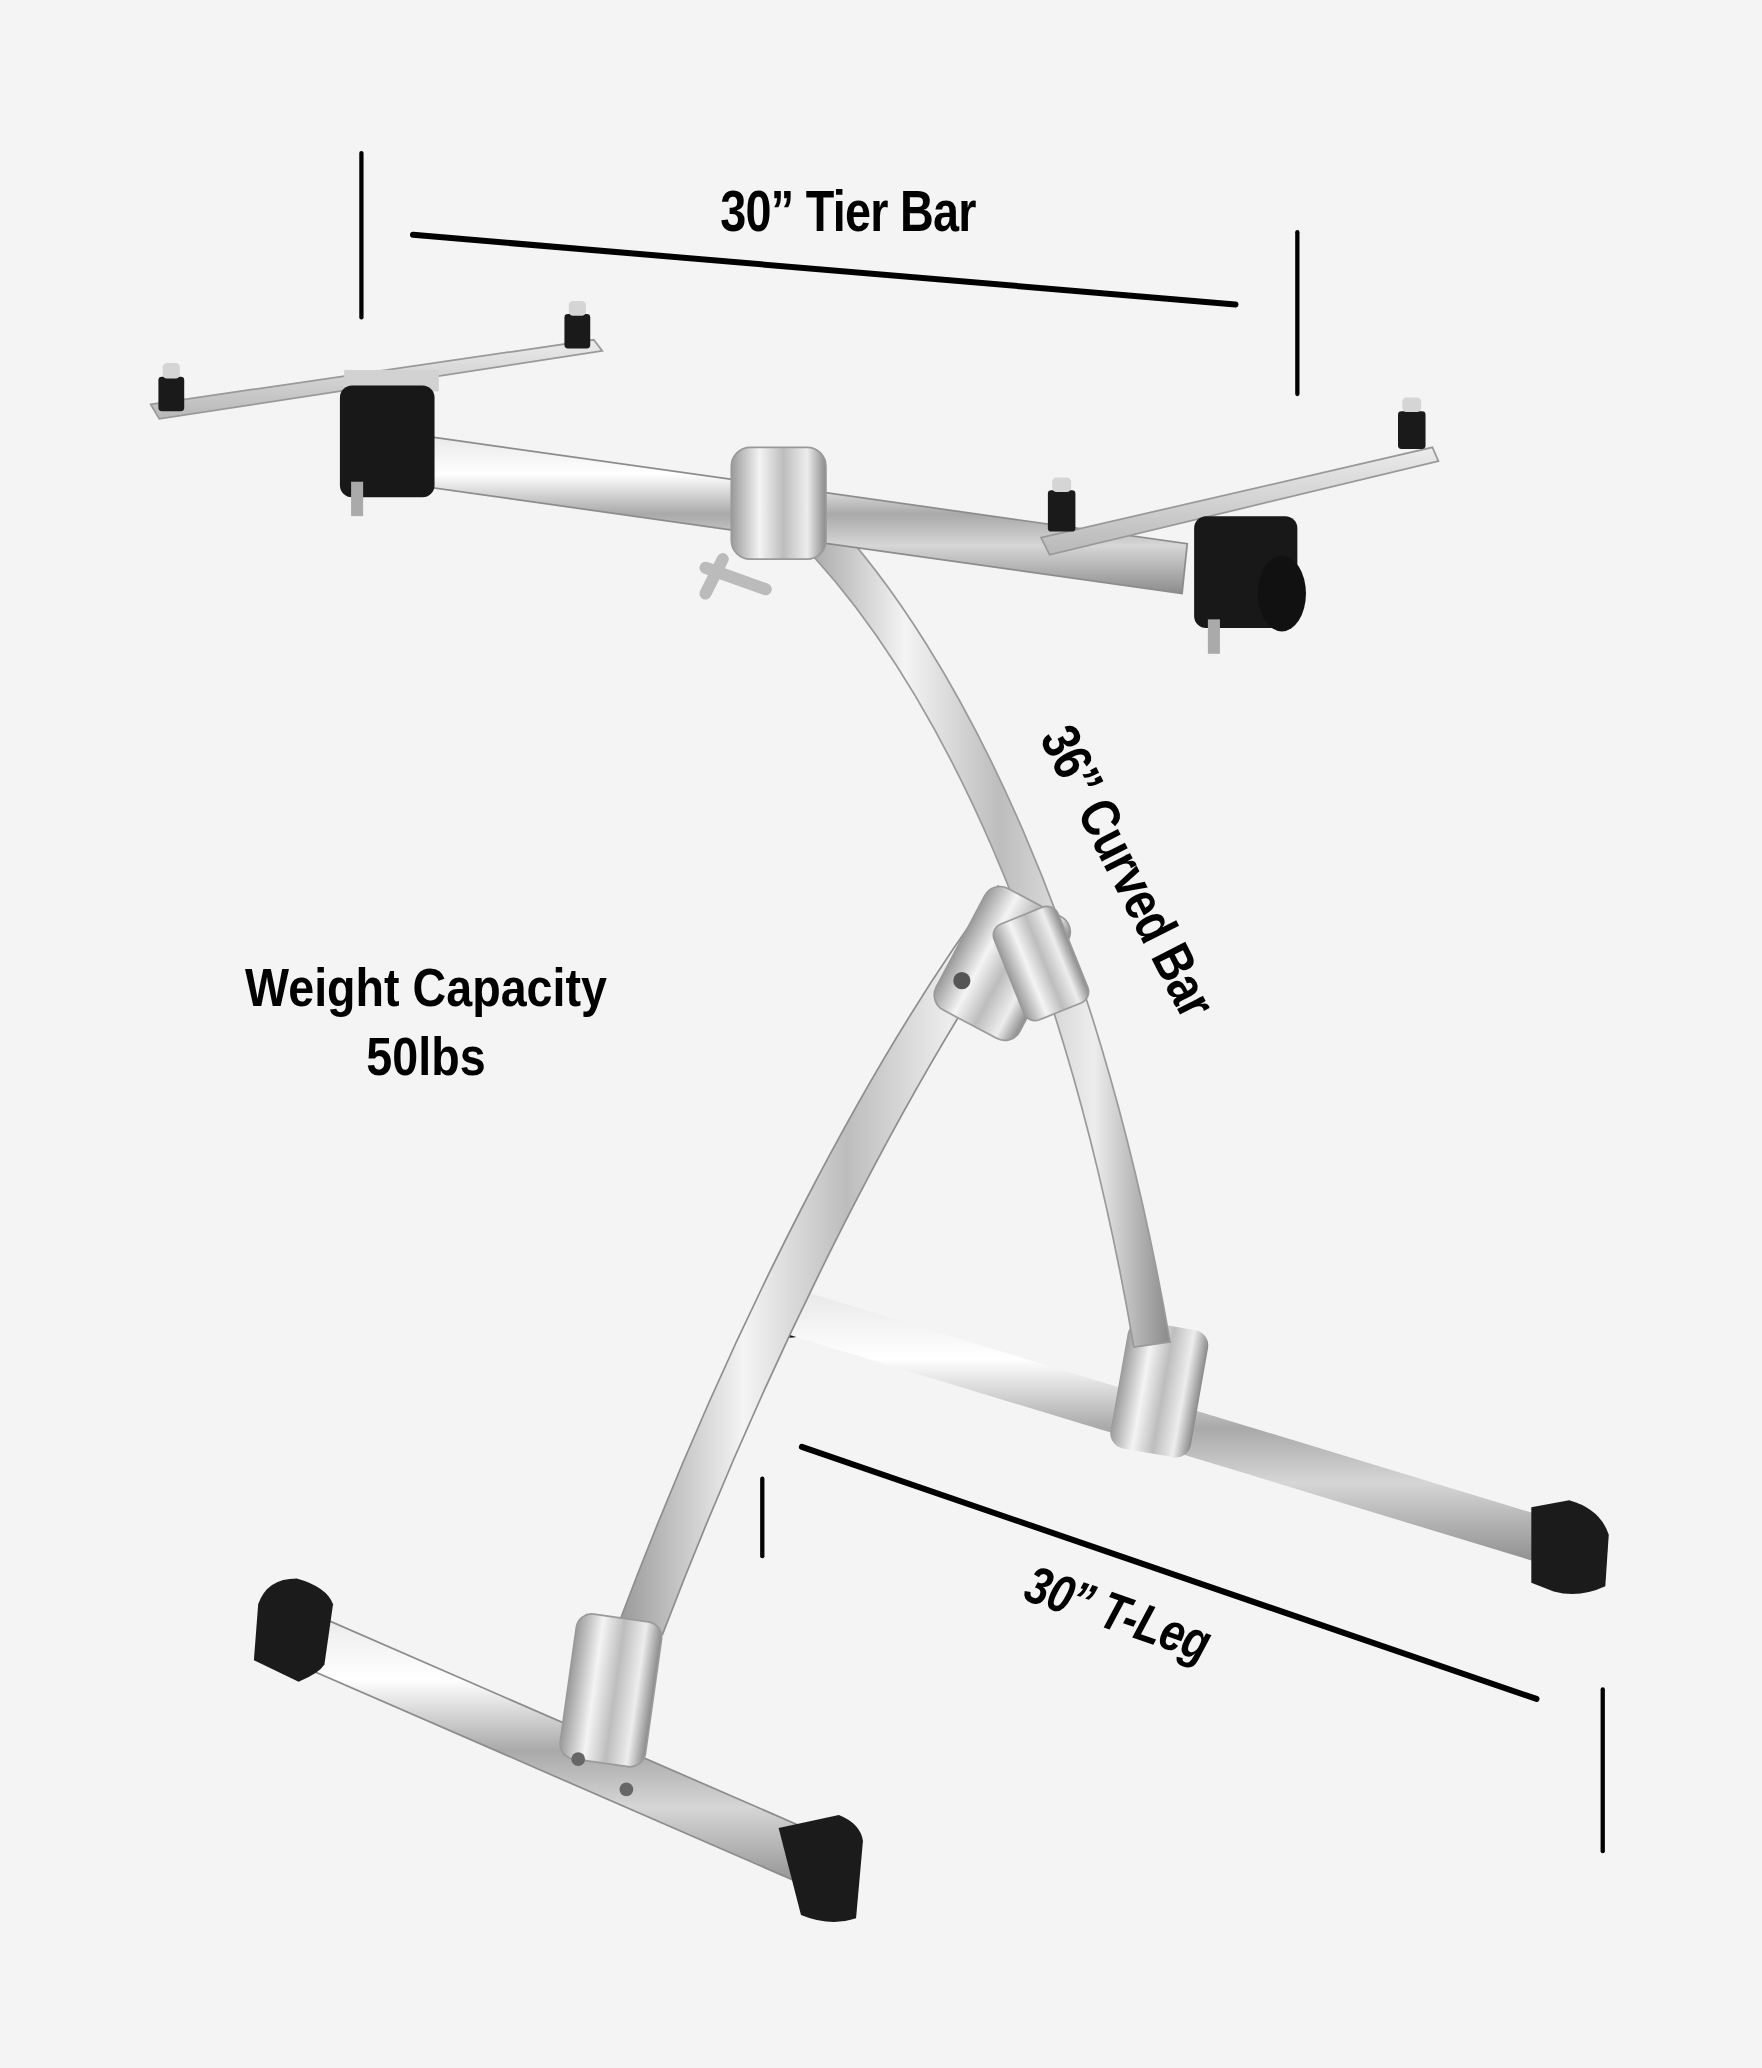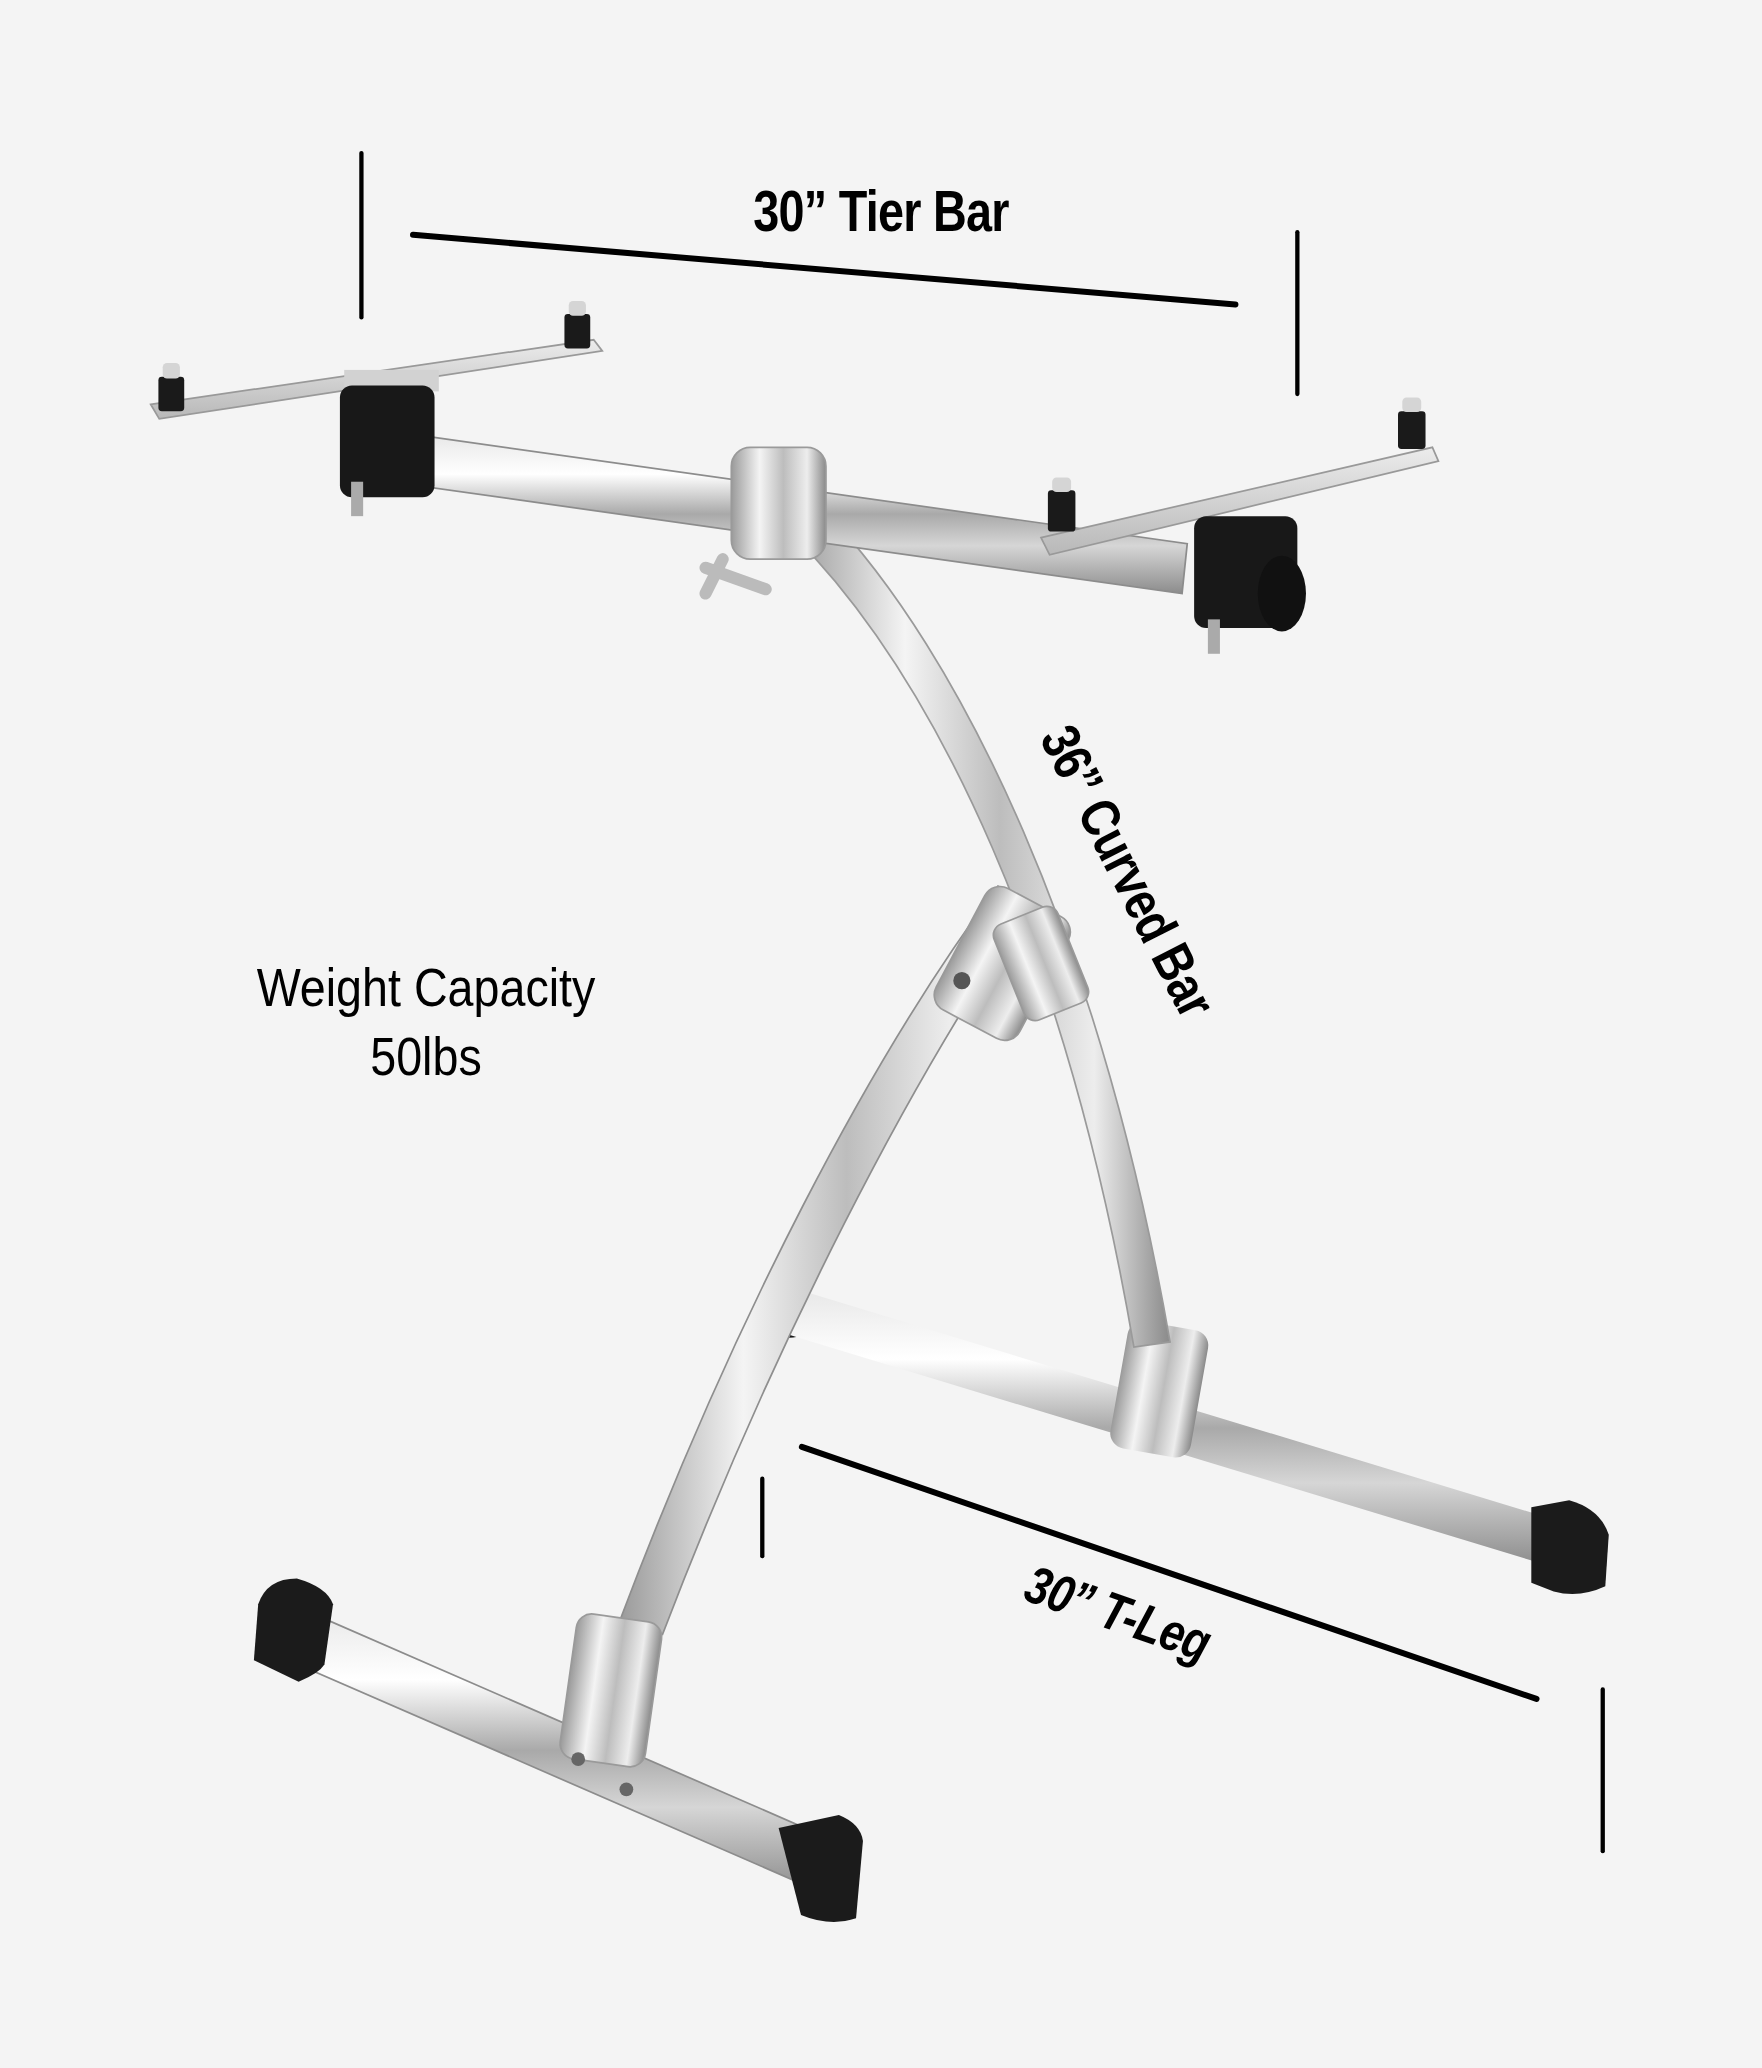--- a/index.html
+++ b/index.html
@@ -14,28 +14,28 @@
   .label {
     position: absolute;
     font-family: "Liberation Sans", "DejaVu Sans", sans-serif;
     font-weight: bold;
     color: #000;
     white-space: nowrap;
     transform-origin: center center;
     letter-spacing: -0.9px;
   }
   .label .cond { display: inline-block; transform: scaleX(0.82); transform-origin: center; }
-  #tier-label { left: 881px; top: 211px; font-size: 57px; transform: translate(-50%, -50%); }
+  #tier-label { left: 848px; top: 211px; font-size: 57px; transform: translate(-50%, -50%); }
   #curved-label { left: 1128px; top: 871px; font-size: 55px; transform: translate(-50%, -50%) rotate(63deg); }
   #tleg-label { left: 1118px; top: 1613px; font-size: 53px; transform: translate(-50%, -50%) rotate(19deg); font-style: italic; }
   #weight-block {
     position: absolute; left: 426px; top: 1022px;
     transform: translate(-50%, -50%);
     text-align: center;
-    font-weight: normal; font-size: 53px; line-height: 69px; color: #000;
+    font-weight: bold; font-size: 53px; line-height: 69px; color: #000;
   }
   #weight-block div { transform: scaleX(0.88); }
 </style>
 </head>
 <body>
 
 <svg id="stage" width="1762" height="2068" viewBox="0 0 2048 2404" xmlns="http://www.w3.org/2000/svg">
   <defs>
     <linearGradient id="chromeH" x1="0" y1="0" x2="0" y2="1">
       <stop offset="0" stop-color="#e8e8e8"></stop>

